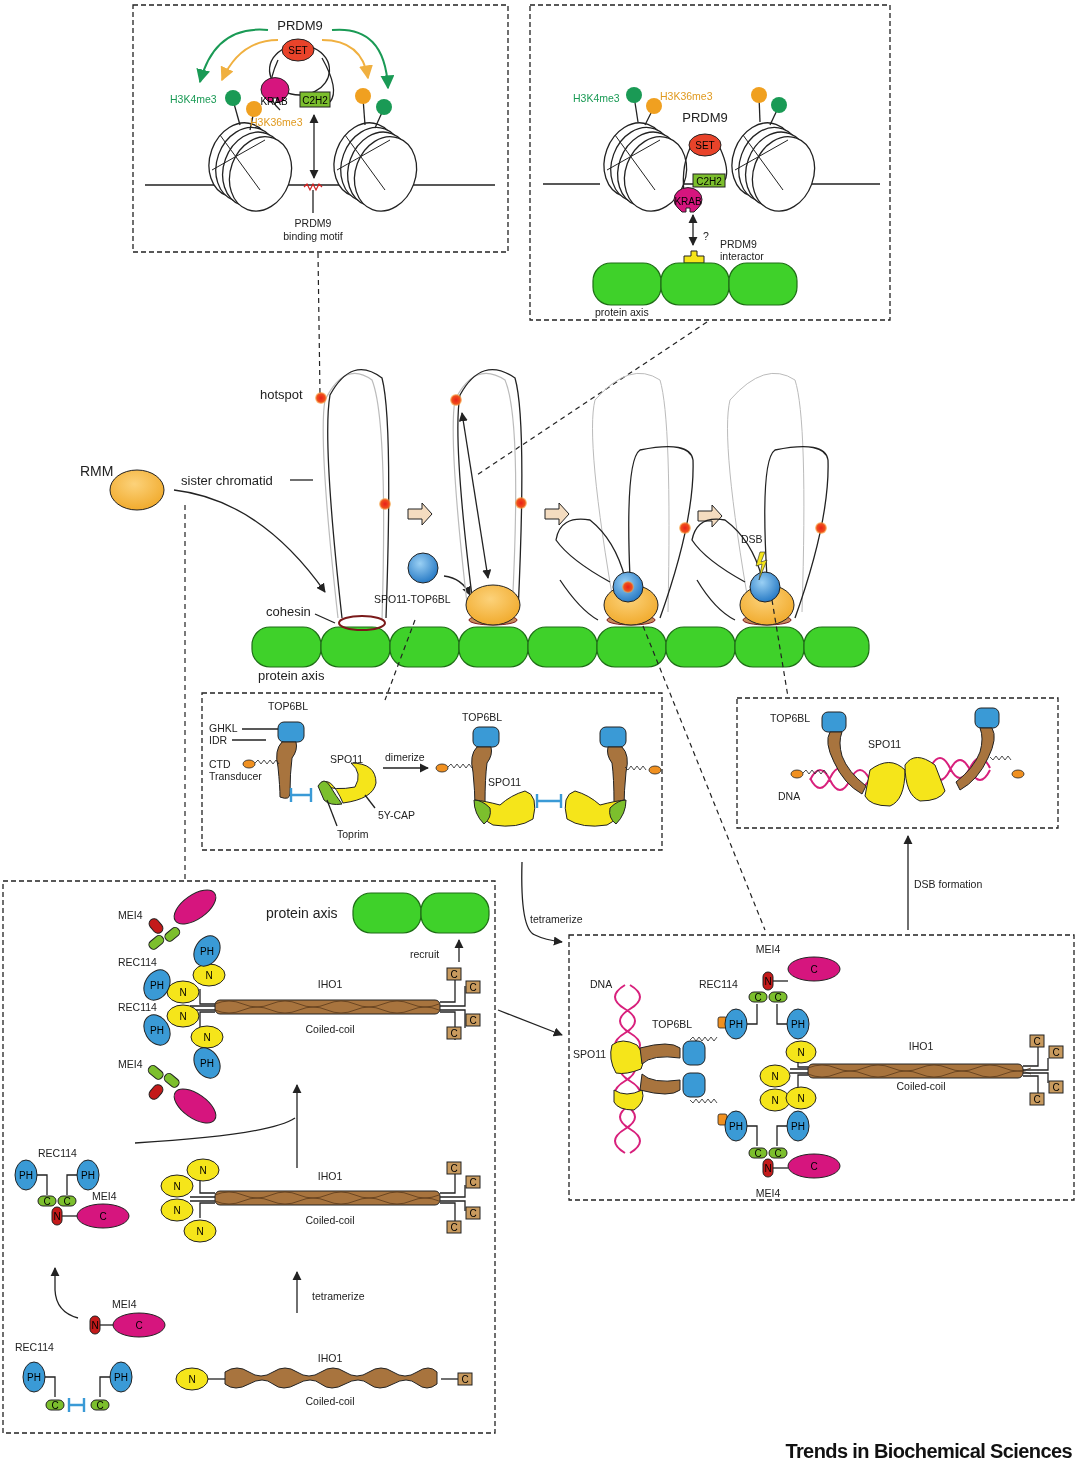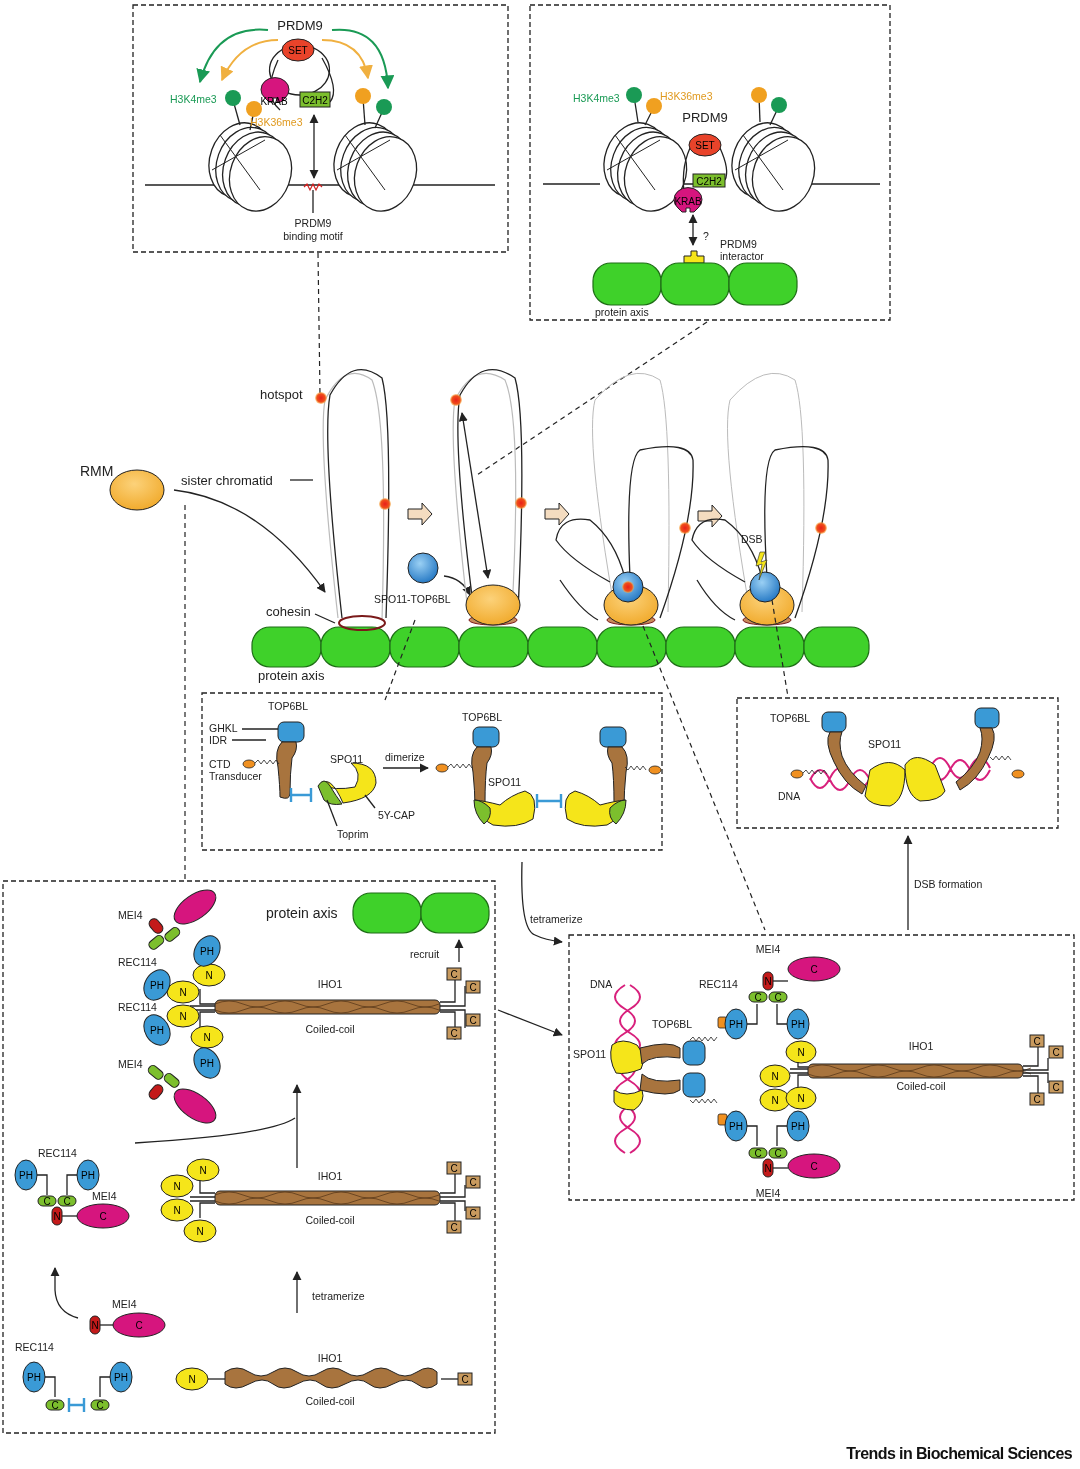--- a/index.html
+++ b/index.html
@@ -8,21 +8,21 @@
   svg#fig { position: absolute; left: 0; top: 0; }
   svg text { font-family: "Liberation Sans", sans-serif; }
   .lbl-sm { font-size: 10.5px; fill: #222; }
   .lbl-md { font-size: 13px; fill: #222; }
   .lbl-lg { font-size: 14px; fill: #222; }
   .dom { font-size: 10px; text-anchor: middle; dominant-baseline: central; }
   .box { fill: none; stroke: #222; stroke-width: 1.3; stroke-dasharray: 5 3; }
   .conn { fill: none; stroke: #222; stroke-width: 1.2; stroke-dasharray: 5 4; }
   .ln { fill: none; stroke: #222; stroke-width: 1.3; }
   .ax { fill: #3fd12a; stroke: #1e6d16; stroke-width: 1.2; }
-  .footer { position: absolute; right: 8px; bottom: 6px; font-size: 16px; font-weight: bold;
+  .footer { position: absolute; right: 8px; bottom: 6px; font-size: 20px; font-weight: bold;
             letter-spacing: -0.6px; color: #111; font-family: "Liberation Sans", sans-serif; }
 </style>
 </head>
 <body>
 
 <svg id="fig" width="1080" height="1469" viewBox="0 0 1080 1469" xmlns="http://www.w3.org/2000/svg">
   <defs>
     <marker id="arr" viewBox="0 0 10 10" refX="9" refY="5" markerWidth="7" markerHeight="7" orient="auto-start-reverse">
       <path d="M0,0 L10,5 L0,10 z" fill="#222"></path>
     </marker>

